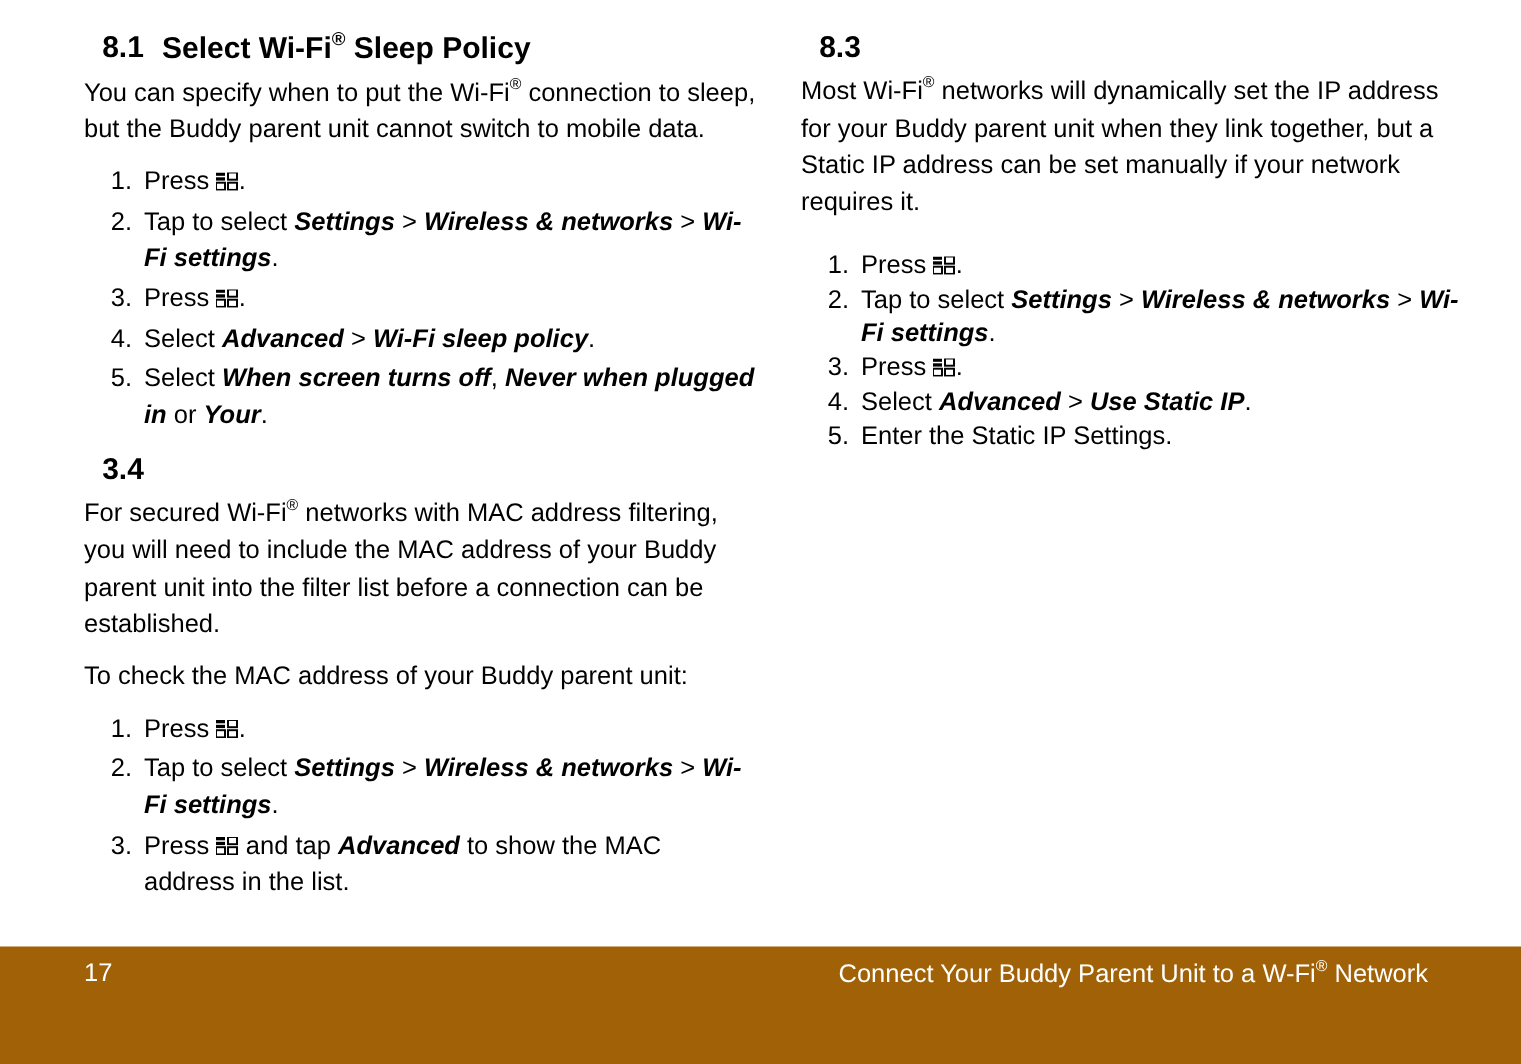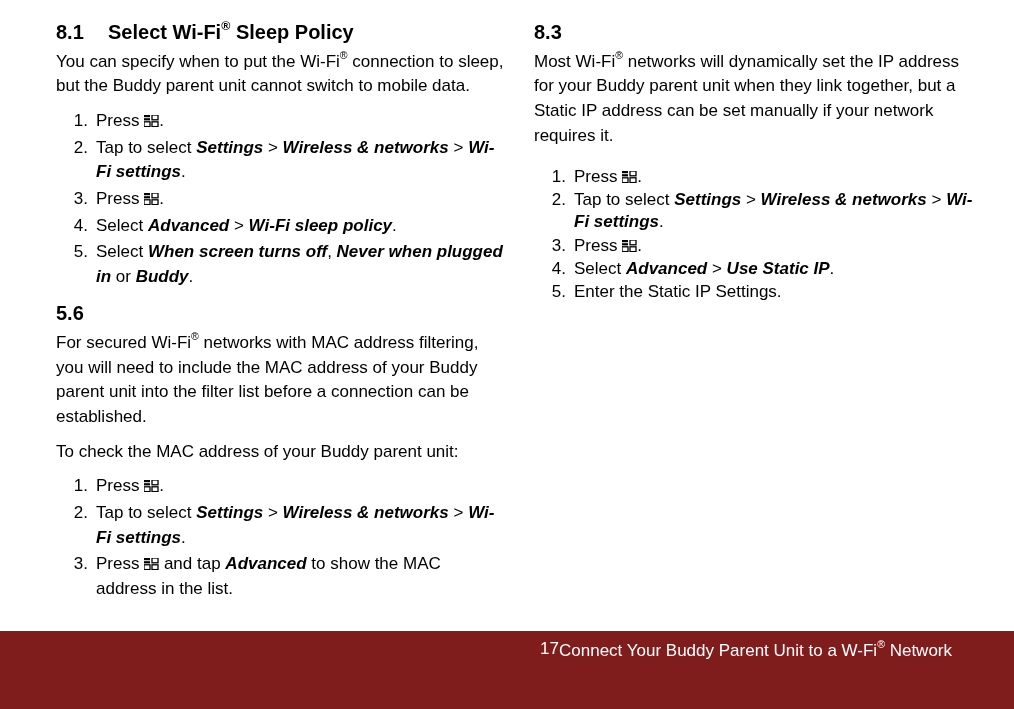--- a/index.html
+++ b/index.html
@@ -29,21 +29,21 @@
   font-size: 17px;
   line-height: 1.45;
 }
 .h {
   font-weight: bold;
   font-size: 20px;
   line-height: 1.25;
   margin: 0 0 4px 0;
   display: flex;
 }
-.h-num { width: 52px; flex: 0 0 52px; }
+.h-num { width: 52px; flex: 0 0 52px; text-align: center; }
 .h-text { flex: 1; }
 sup.reg {
   font-size: 0.62em;
   vertical-align: super;
   position: relative;
   top: -1px;
 }
 .para { margin: 0 0 10px 0; }
 ol.steps {
   margin: 0 0 12px 0;
@@ -73,26 +73,26 @@
   position: relative;
   vertical-align: -1px;
 }
 .menu-icon svg { display: block; }
 .footer-band {
   position: absolute;
   left: 0;
   right: 0;
   bottom: 0;
   height: 78px;
-  background: #7f1d1d;
+  background: #a16207;
   color: #fff;
   padding: 8px 62px 0 56px;
   font-size: 17px;
   display: flex;
-  justify-content: flex-end;
+  justify-content: space-between;
   align-items: flex-start;
 }
 .footer-band sup.reg { font-size: 0.62em; }
 </style>
 </head>
 <body>
 
 <div class="page">
   <div class="cols">
 
@@ -117,25 +117,25 @@
               </svg></span><span>.</span></li>
         <li><span>Tap to select </span><span class="b">Settings</span><span> &gt; </span><span class="b">Wireless &amp; networks</span><span> &gt; </span><span class="b">Wi-Fi settings</span><span>.</span></li>
         <li><span>Press </span><span class="menu-icon"><svg width="15" height="12" viewBox="0 0 15 12">
                 <rect x="0" y="0" width="6" height="2.2" fill="#000"></rect>
                 <rect x="8" y="0" width="6" height="4.8" fill="none" stroke="#000" stroke-width="1.3"></rect>
                 <rect x="0" y="3.2" width="6" height="2.2" fill="#000"></rect>
                 <rect x="0" y="6.8" width="6" height="4.8" fill="none" stroke="#000" stroke-width="1.3"></rect>
                 <rect x="8" y="6.8" width="6" height="4.8" fill="none" stroke="#000" stroke-width="1.3"></rect>
               </svg></span><span>.</span></li>
         <li><span>Select </span><span class="b">Advanced</span><span> &gt; </span><span class="b">Wi-Fi sleep policy</span><span>.</span></li>
-        <li><span>Select </span><span class="b">When screen turns off</span><span>, </span><span class="b">Never when plugged in</span><span> or </span><span class="b">Buddy</span><span>.</span></li>
+        <li><span>Select </span><span class="b">When screen turns off</span><span>, </span><span class="b">Never when plugged in</span><span> or </span><span class="b">Your</span><span>.</span></li>
       </ol>
 
       <h2 class="h">
-        <span class="h-num">5.6</span>
+        <span class="h-num">3.4</span>
       </h2>
       <p class="para">
         <span>For secured Wi-Fi</span><sup class="reg">®</sup><span> networks with MAC address filtering, you will need to include the MAC address of your Buddy parent unit into the filter list before a connection can be established.</span>
       </p>
       <p class="para">To check the MAC address of your Buddy parent unit:</p>
       <ol class="steps">
         <li><span>Press </span><span class="menu-icon"><svg width="15" height="12" viewBox="0 0 15 12">
                 <rect x="0" y="0" width="6" height="2.2" fill="#000"></rect>
                 <rect x="8" y="0" width="6" height="4.8" fill="none" stroke="#000" stroke-width="1.3"></rect>
                 <rect x="0" y="3.2" width="6" height="2.2" fill="#000"></rect>

